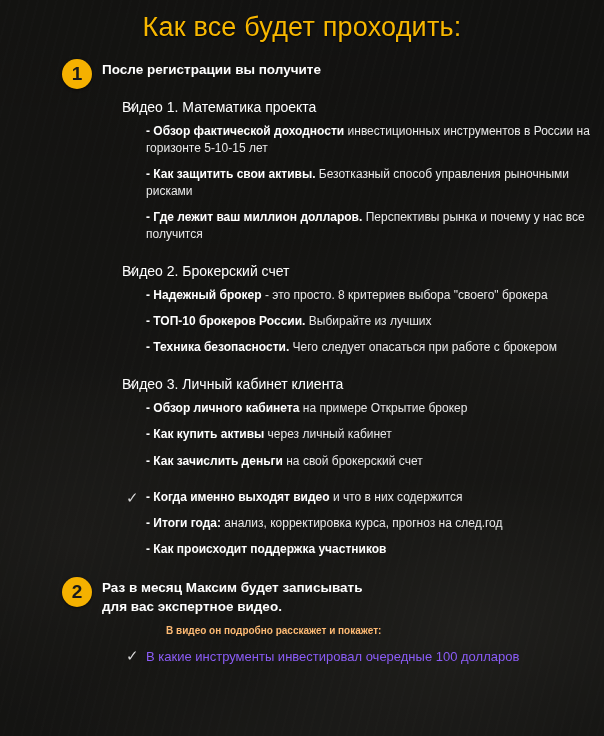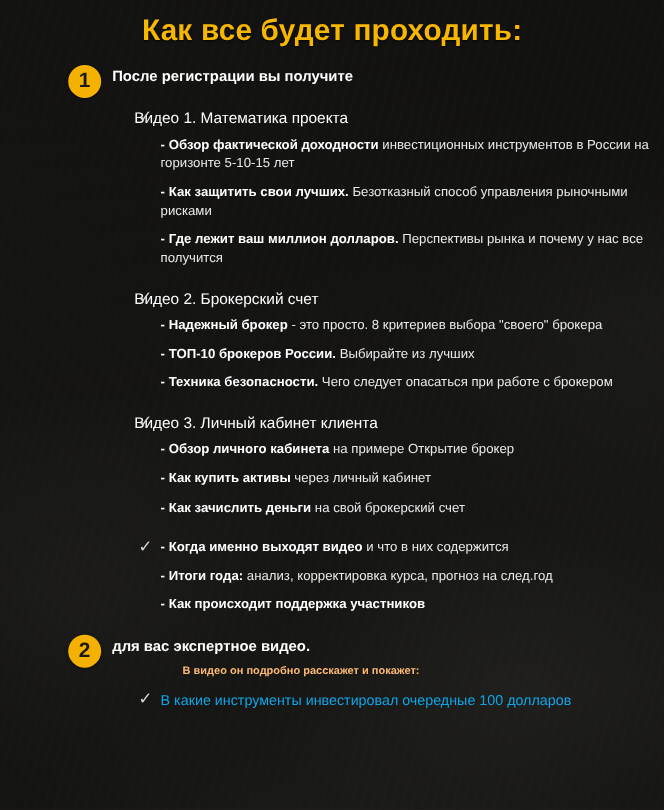--- a/index.html
+++ b/index.html
@@ -44,21 +44,21 @@
   .content {
     position: relative;
     z-index: 2;
     padding: 0 14px 0 14px;
   }
 
   .title {
     text-align: center;
     color: #f7b700;
     font-size: 27px;
-    font-weight: bold;
+    font-weight: normal;
     letter-spacing: 0.2px;
     padding: 12px 0 16px 0;
     line-height: 1.15;
     text-shadow: 0 1px 2px rgba(0,0,0,0.8);
   }
 
   .step {
     display: flex;
     align-items: flex-start;
     margin: 0 0 2px 0;
@@ -142,21 +142,21 @@
     margin-bottom: 13px;
   }
   .simple-item .check {
     left: 112px;
     top: 1px;
   }
   .simple-text {
     padding-left: 24px;
     font-size: 13px;
     line-height: 1.45;
-    color: #0ea5e9;
+    color: #8b5cf6;
   }
 </style>
 </head>
 <body>
 
 <div class="bg"></div>
 <div class="overlay-dark"></div>
 
 <div class="content">
 
@@ -169,21 +169,21 @@
     </div>
   </div>
 
   <div class="spacer-md"></div>
 
   <div class="video-block">
     <span class="check">✓</span>
     <div class="video-title">Видео 1. Математика проекта</div>
     <div class="bullets">
       <div class="bullet"><b>- Обзор фактической доходности</b><span> инвестиционных инструментов в России на горизонте 5-10-15 лет</span></div>
-      <div class="bullet"><b>- Как защитить свои лучших.</b><span> Безотказный способ управления рыночными рисками</span></div>
+      <div class="bullet"><b>- Как защитить свои активы.</b><span> Безотказный способ управления рыночными рисками</span></div>
       <div class="bullet"><b>- Где лежит ваш миллион долларов.</b><span> Перспективы рынка и почему у нас все получится</span></div>
     </div>
   </div>
 
   <div class="spacer-sm"></div>
 
   <div class="video-block">
     <span class="check">✓</span>
     <div class="video-title">Видео 2. Брокерский счет</div>
     <div class="bullets">
@@ -214,20 +214,21 @@
       <div class="bullet"><b>- Итоги года:</b><span> анализ, корректировка курса, прогноз на след.год</span></div>
       <div class="bullet"><b>- Как происходит поддержка участников</b><span></span></div>
     </div>
   </div>
 
   <div class="spacer-sm"></div>
 
   <div class="step">
     <div class="step-num">2</div>
     <div class="step-head">
+      <div>Раз в месяц Максим будет записывать</div>
       <div>для вас экспертное видео.</div>
     </div>
   </div>
 
   <div class="step2-sub">В видео он подробно расскажет и покажет:</div>
 
   <div class="simple-item">
     <span class="check">✓</span>
     <div class="simple-text">В какие инструменты инвестировал очередные 100 долларов</div>
   </div>

